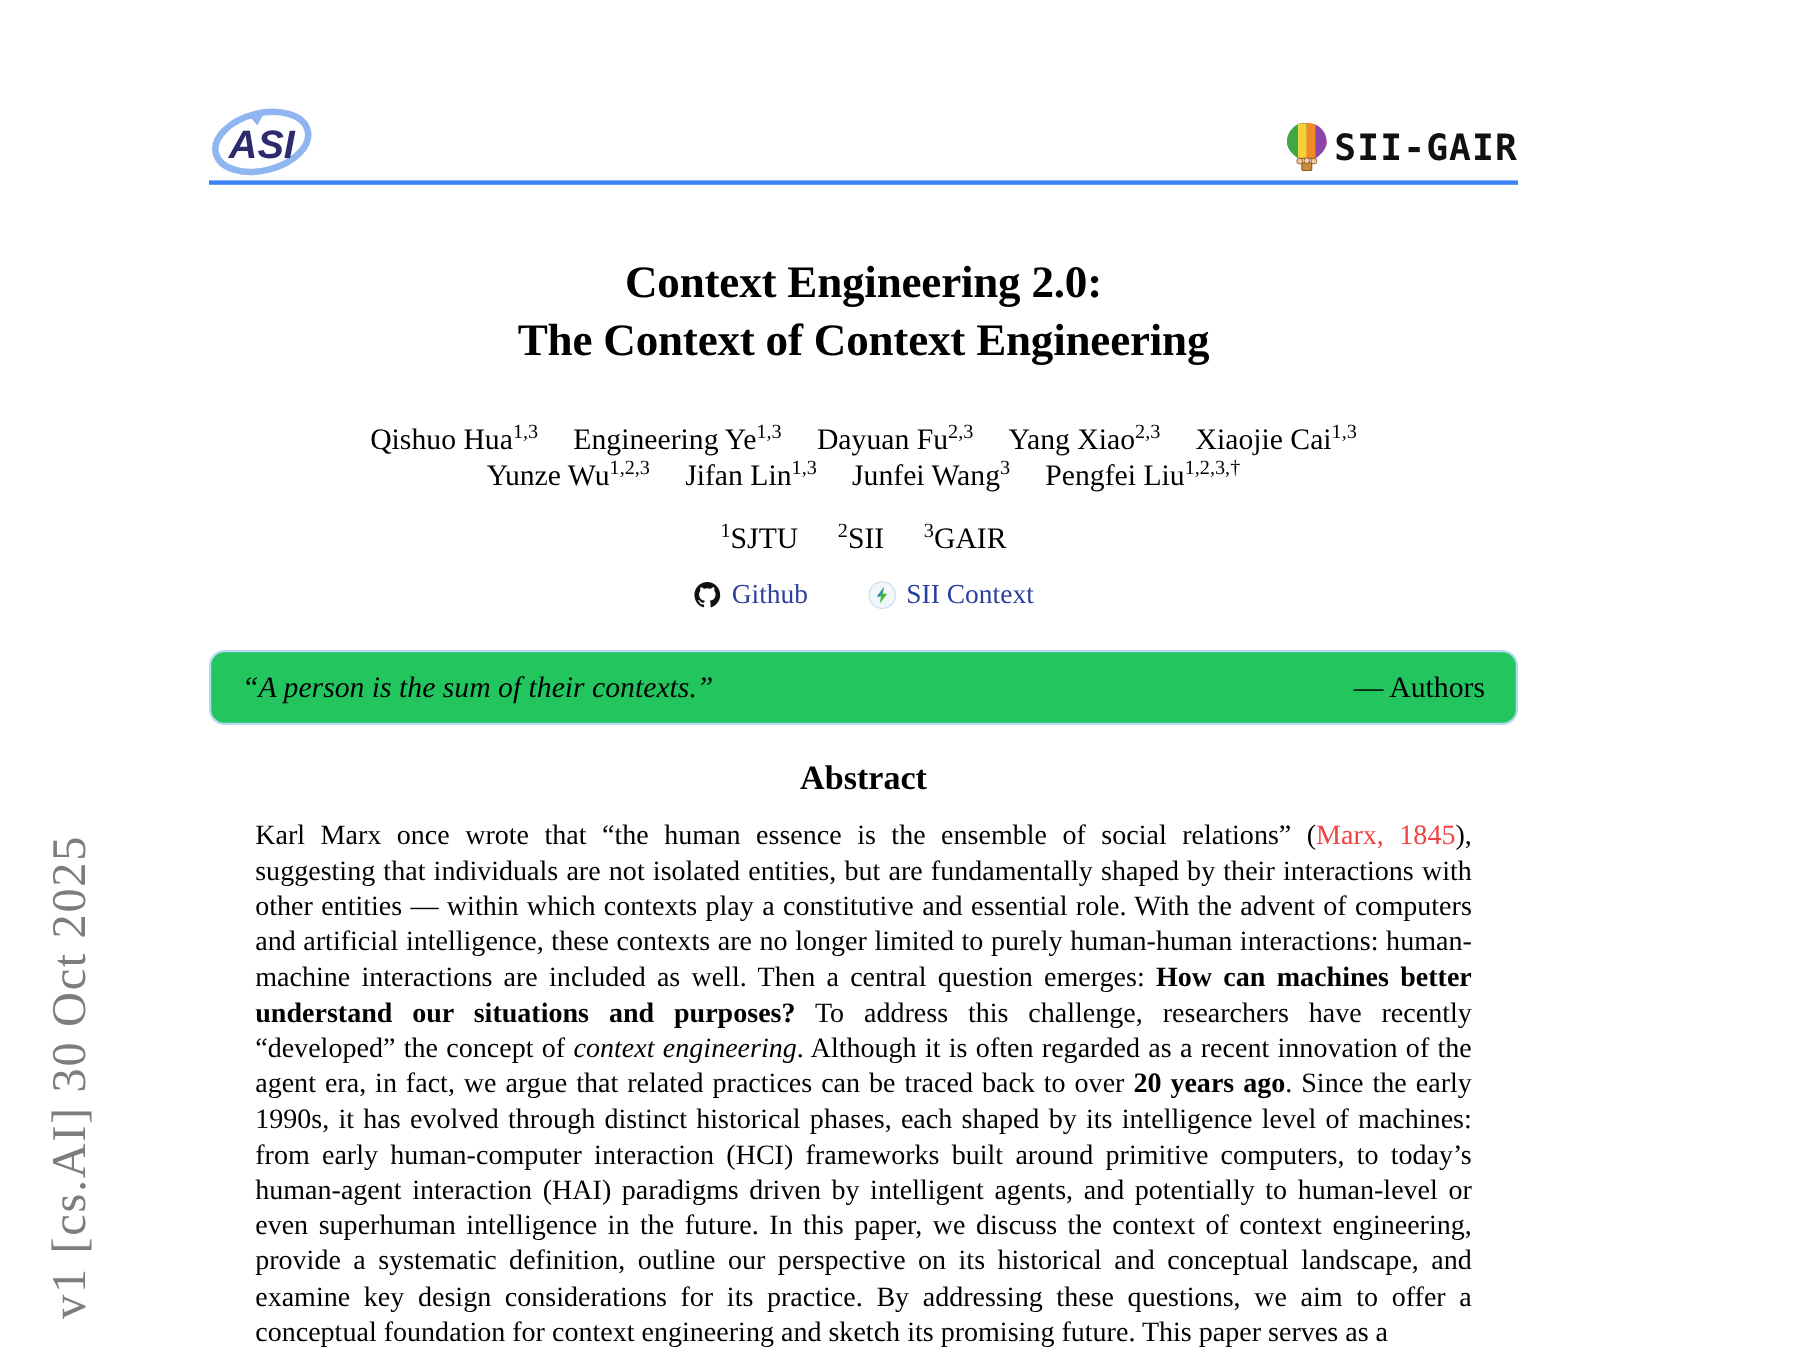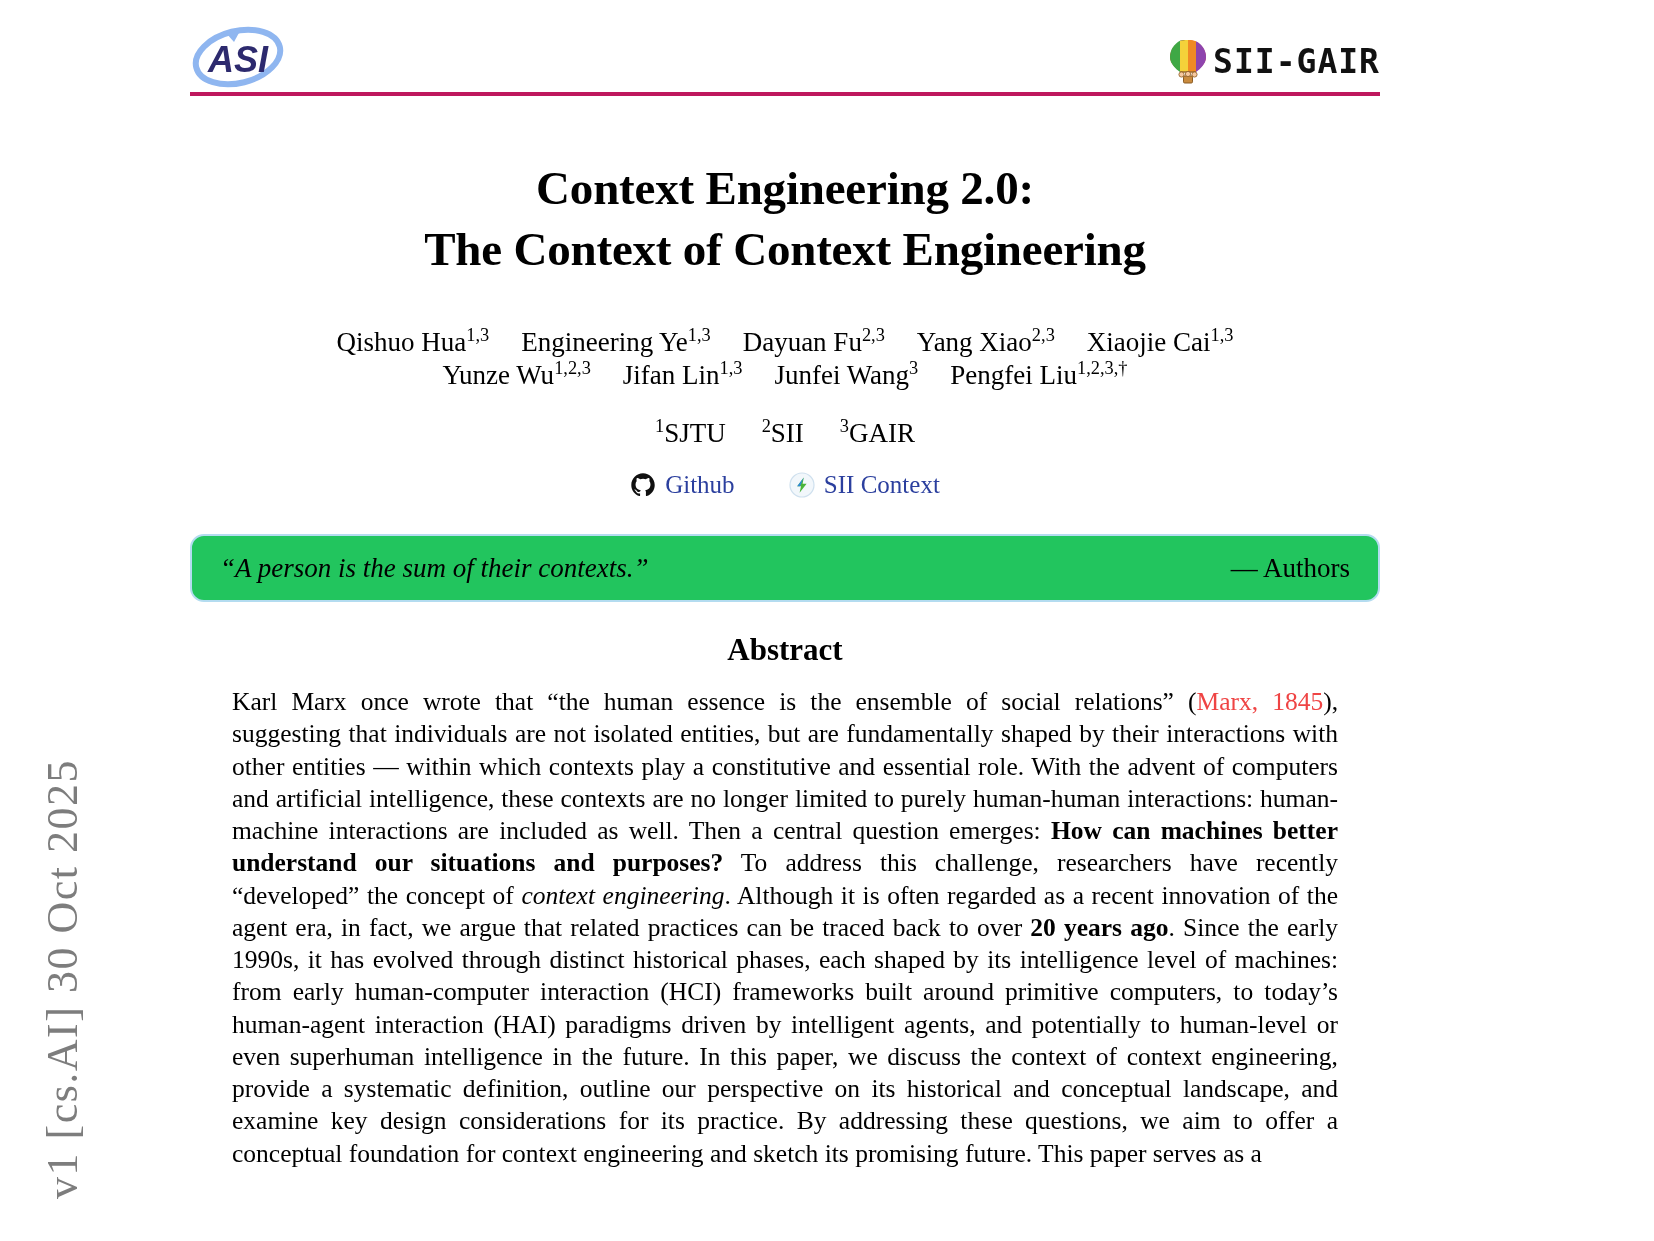--- a/index.html
+++ b/index.html
@@ -47,21 +47,22 @@
     left: 190px;
     top: 0;
     width: 1190px;
     height: 1241px;
   }
 
   
   .masthead {
     position: relative;
     height: 92px;
-    border-bottom: 4px solid #be185d;
+    padding-top: 72px;
+    border-bottom: 4px solid #3b82f6;
     display: flex;
     align-items: flex-end;
     justify-content: space-between;
   }
   .brand-left {
     display: flex;
     align-items: flex-end;
     padding-bottom: 4px;
   }
   .asi-logo {
@@ -88,21 +89,21 @@
     letter-spacing: 1px;
     color: #111111;
   }
 
   
   .title-block {
     text-align: center;
     margin-top: 62px;
   }
   .paper-title {
-    font-size: 47px;
+    font-size: 41px;
     font-weight: bold;
     line-height: 1.30;
     margin: 0;
     letter-spacing: -0.2px;
   }
 
   
   .authors {
     text-align: center;
     margin-top: 46px;

